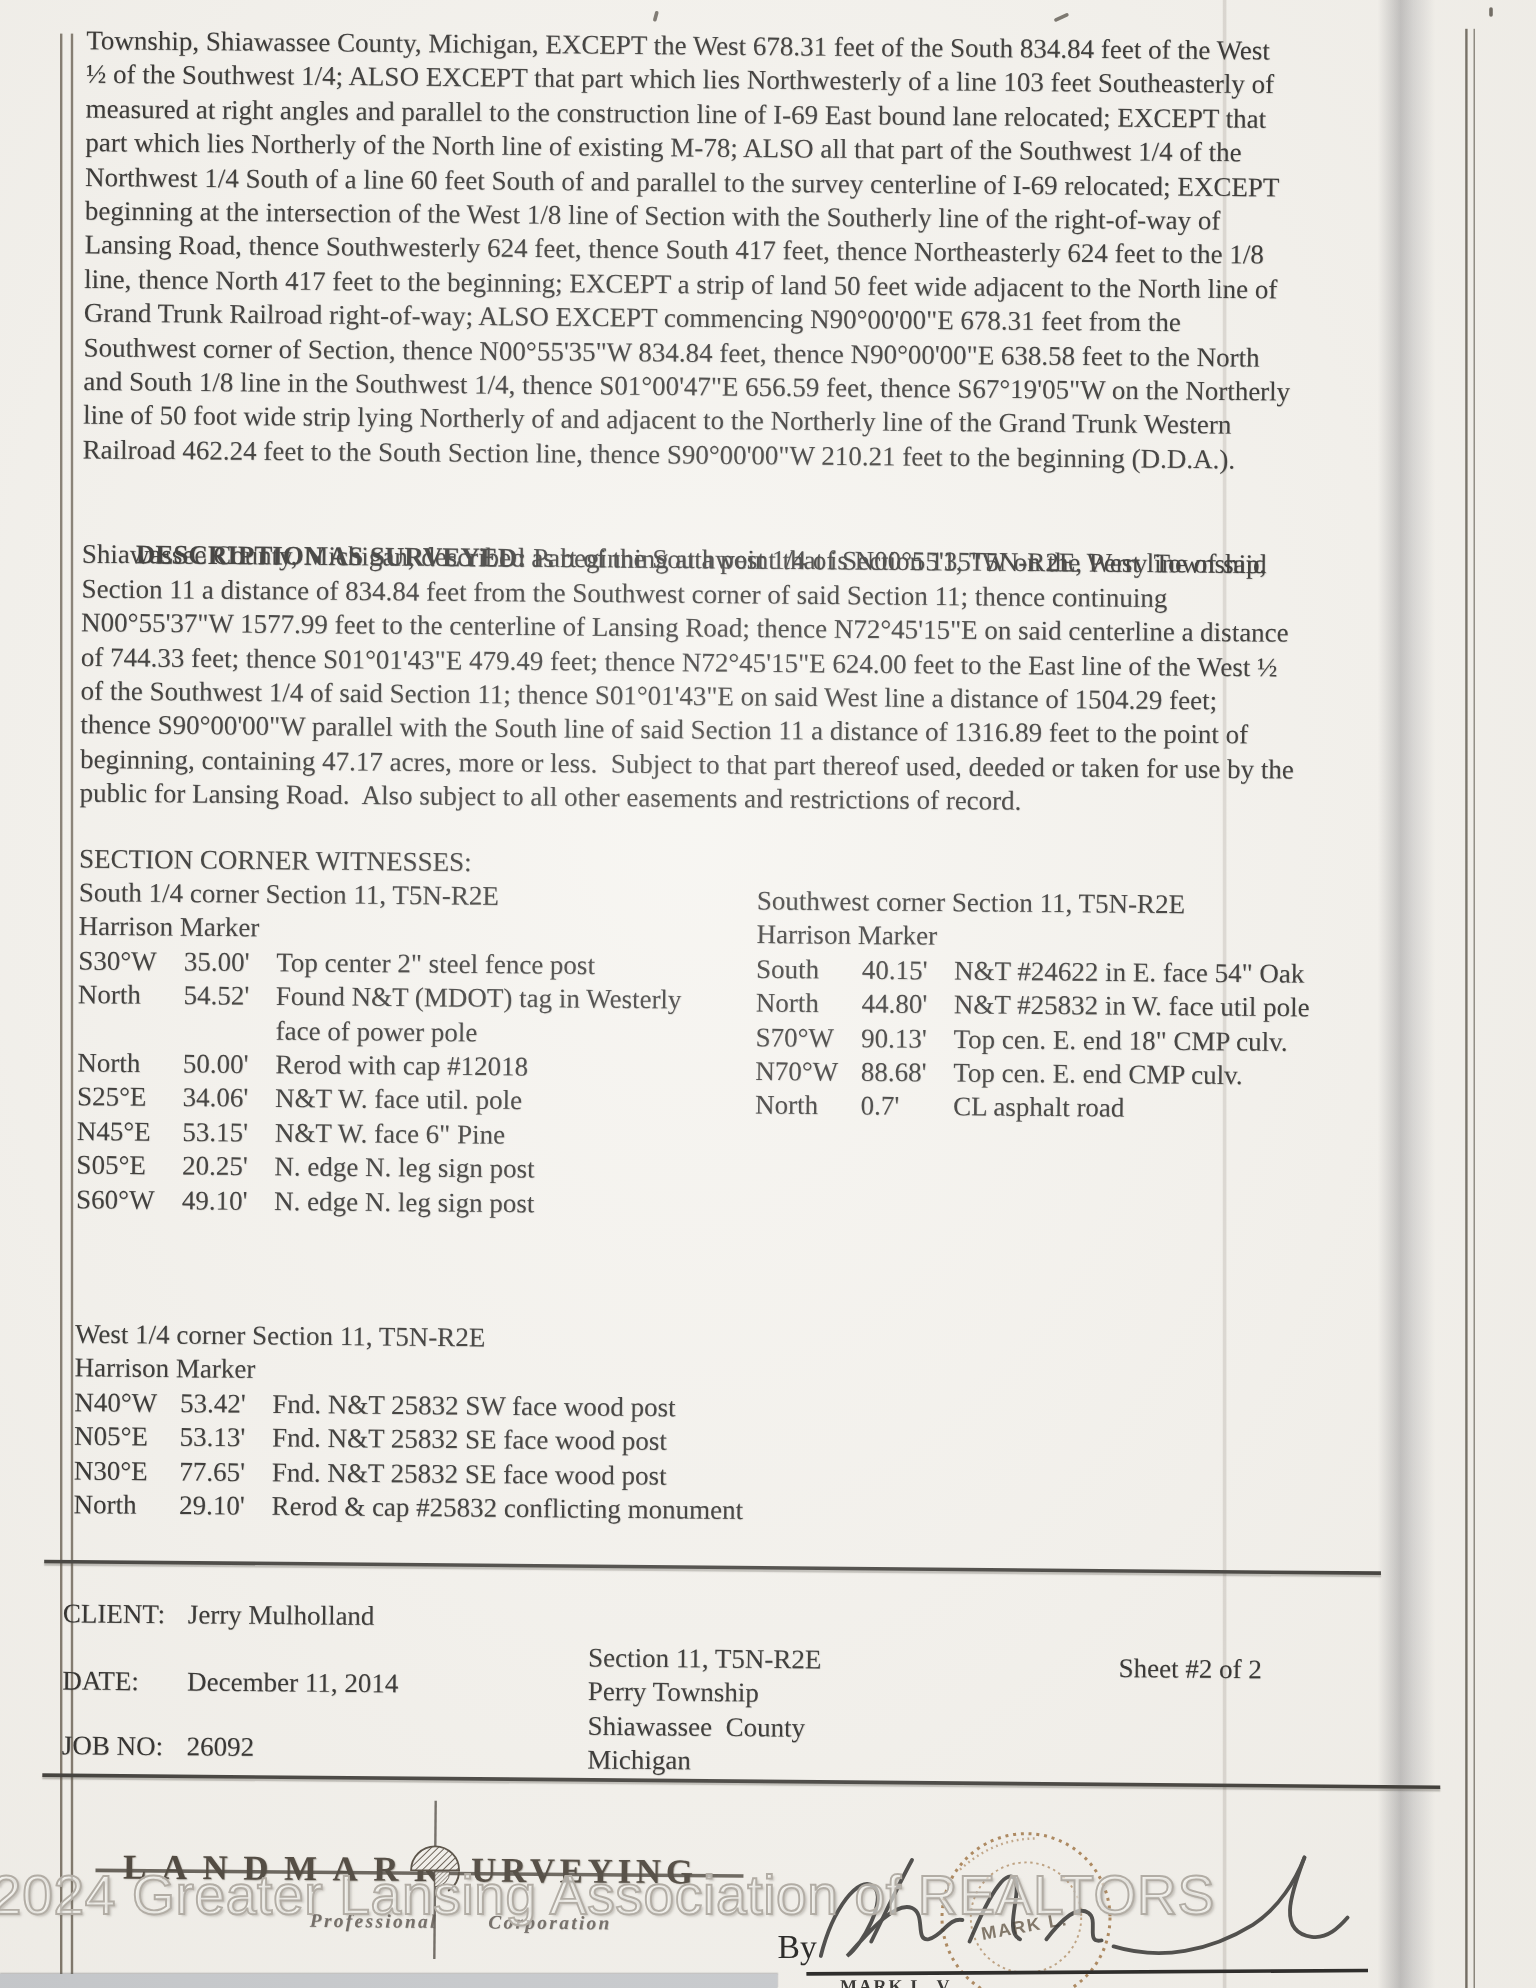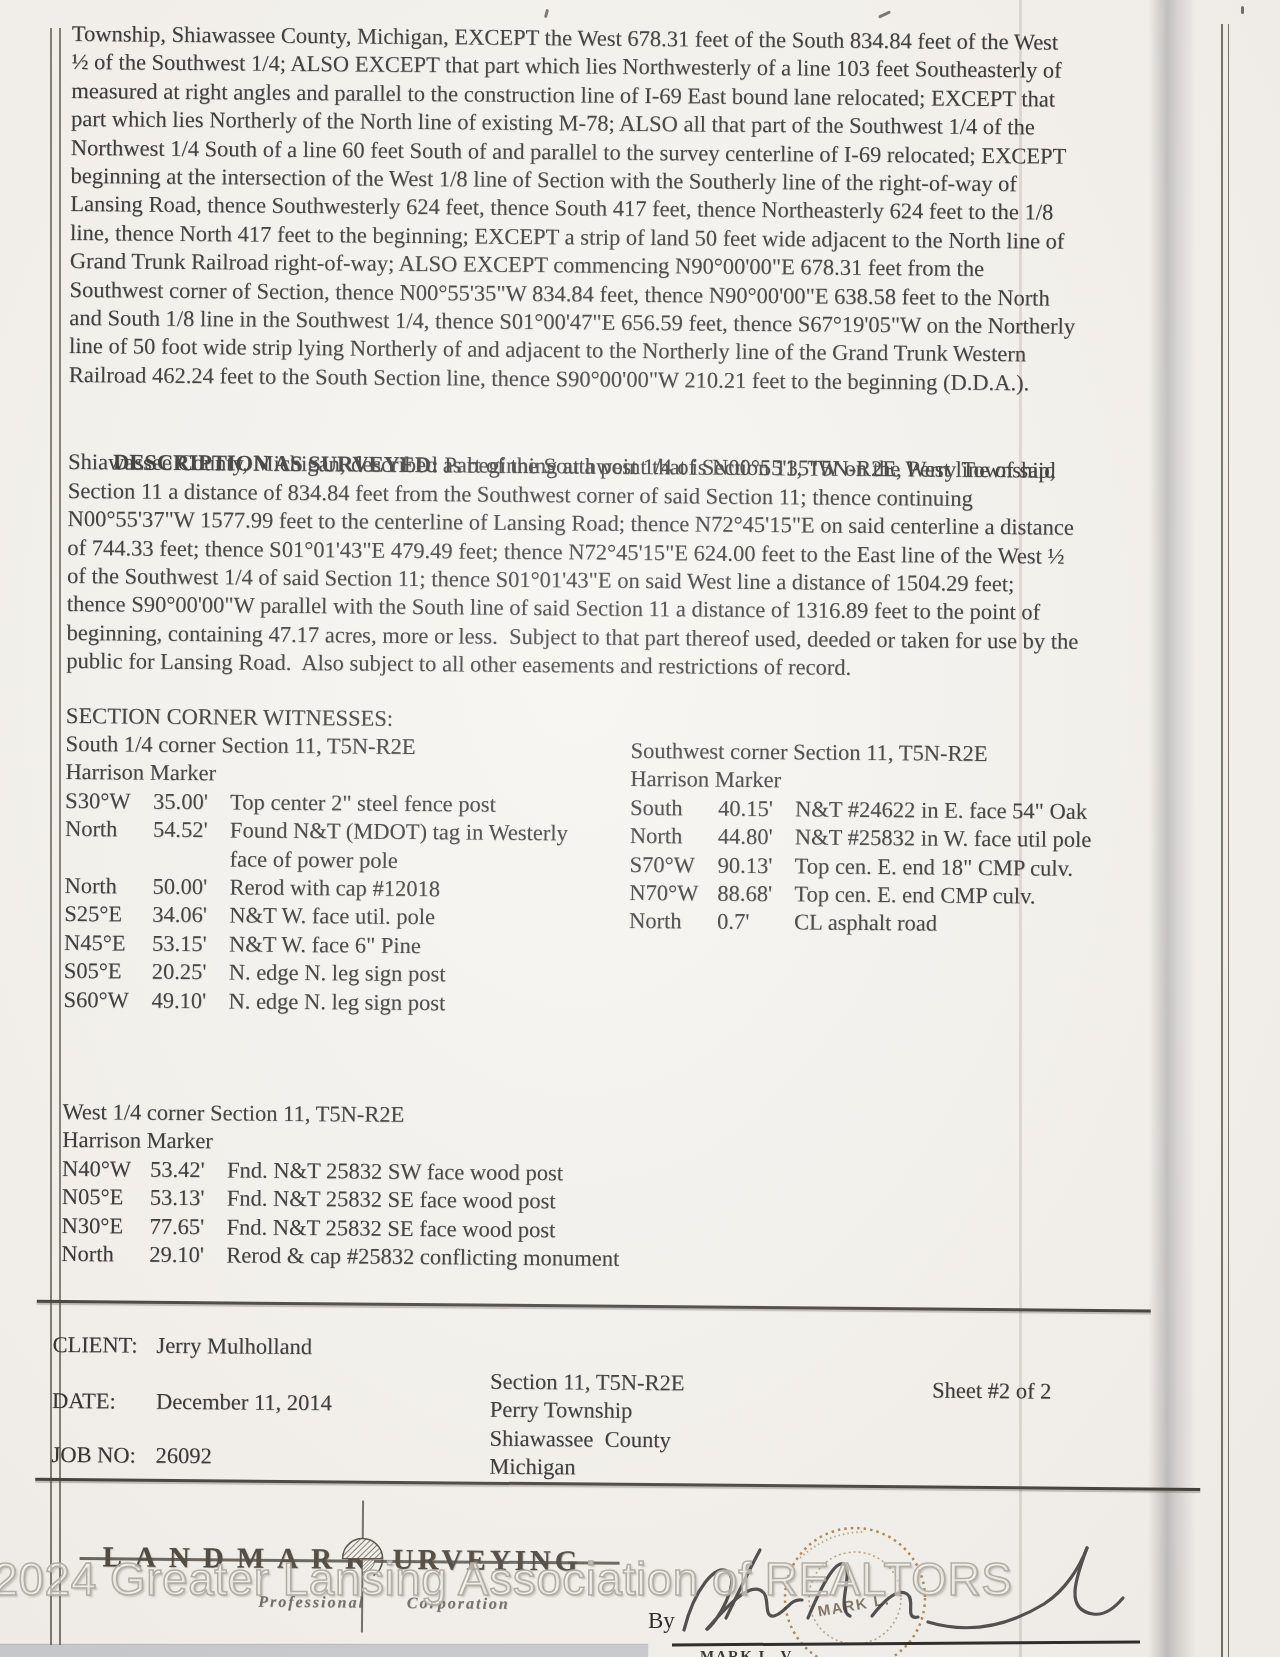--- a/index.html
+++ b/index.html
@@ -43,21 +43,21 @@
   .logo-sub{position:absolute;left:200px;top:1571px;font-style:italic;font-weight:bold;font-size:16px;
     letter-spacing:2px;word-spacing:36px;color:#57504a;opacity:.85;}
 
   
   .watermark{position:absolute;left:-42px;top:1552px;z-index:30;pointer-events:none;
     font-family:"Liberation Sans","DejaVu Sans",sans-serif;font-size:46px;letter-spacing:0.5px;white-space:nowrap;
     color:rgba(252,251,248,0.55);-webkit-text-stroke:1.6px #b2ada5;
     text-shadow:2px 2px 2px rgba(120,114,106,0.35);}
 
   
-  .by-label{position:absolute;left:648px;top:1608px;font-size:23px;color:#2e2d2b;z-index:12;}
+  .by-label{position:absolute;left:648px;top:1608px;font-size:28px;color:#2e2d2b;z-index:12;}
   .sig-line{position:absolute;left:672px;top:1642px;width:468px;height:2.5px;background:#2f2e2c;transform:rotate(-0.35deg);z-index:12;}
   .sig-svg{position:absolute;left:676px;top:1528px;z-index:12;}
   .stamp-svg{position:absolute;left:770px;top:1518px;z-index:10;opacity:.85;}
   .cut-name{position:absolute;left:700px;top:1648px;font-size:15px;font-weight:bold;letter-spacing:1.5px;color:#3a3936;z-index:12;}
 </style>
 </head>
 <body>
 
 <div class="page">
 

